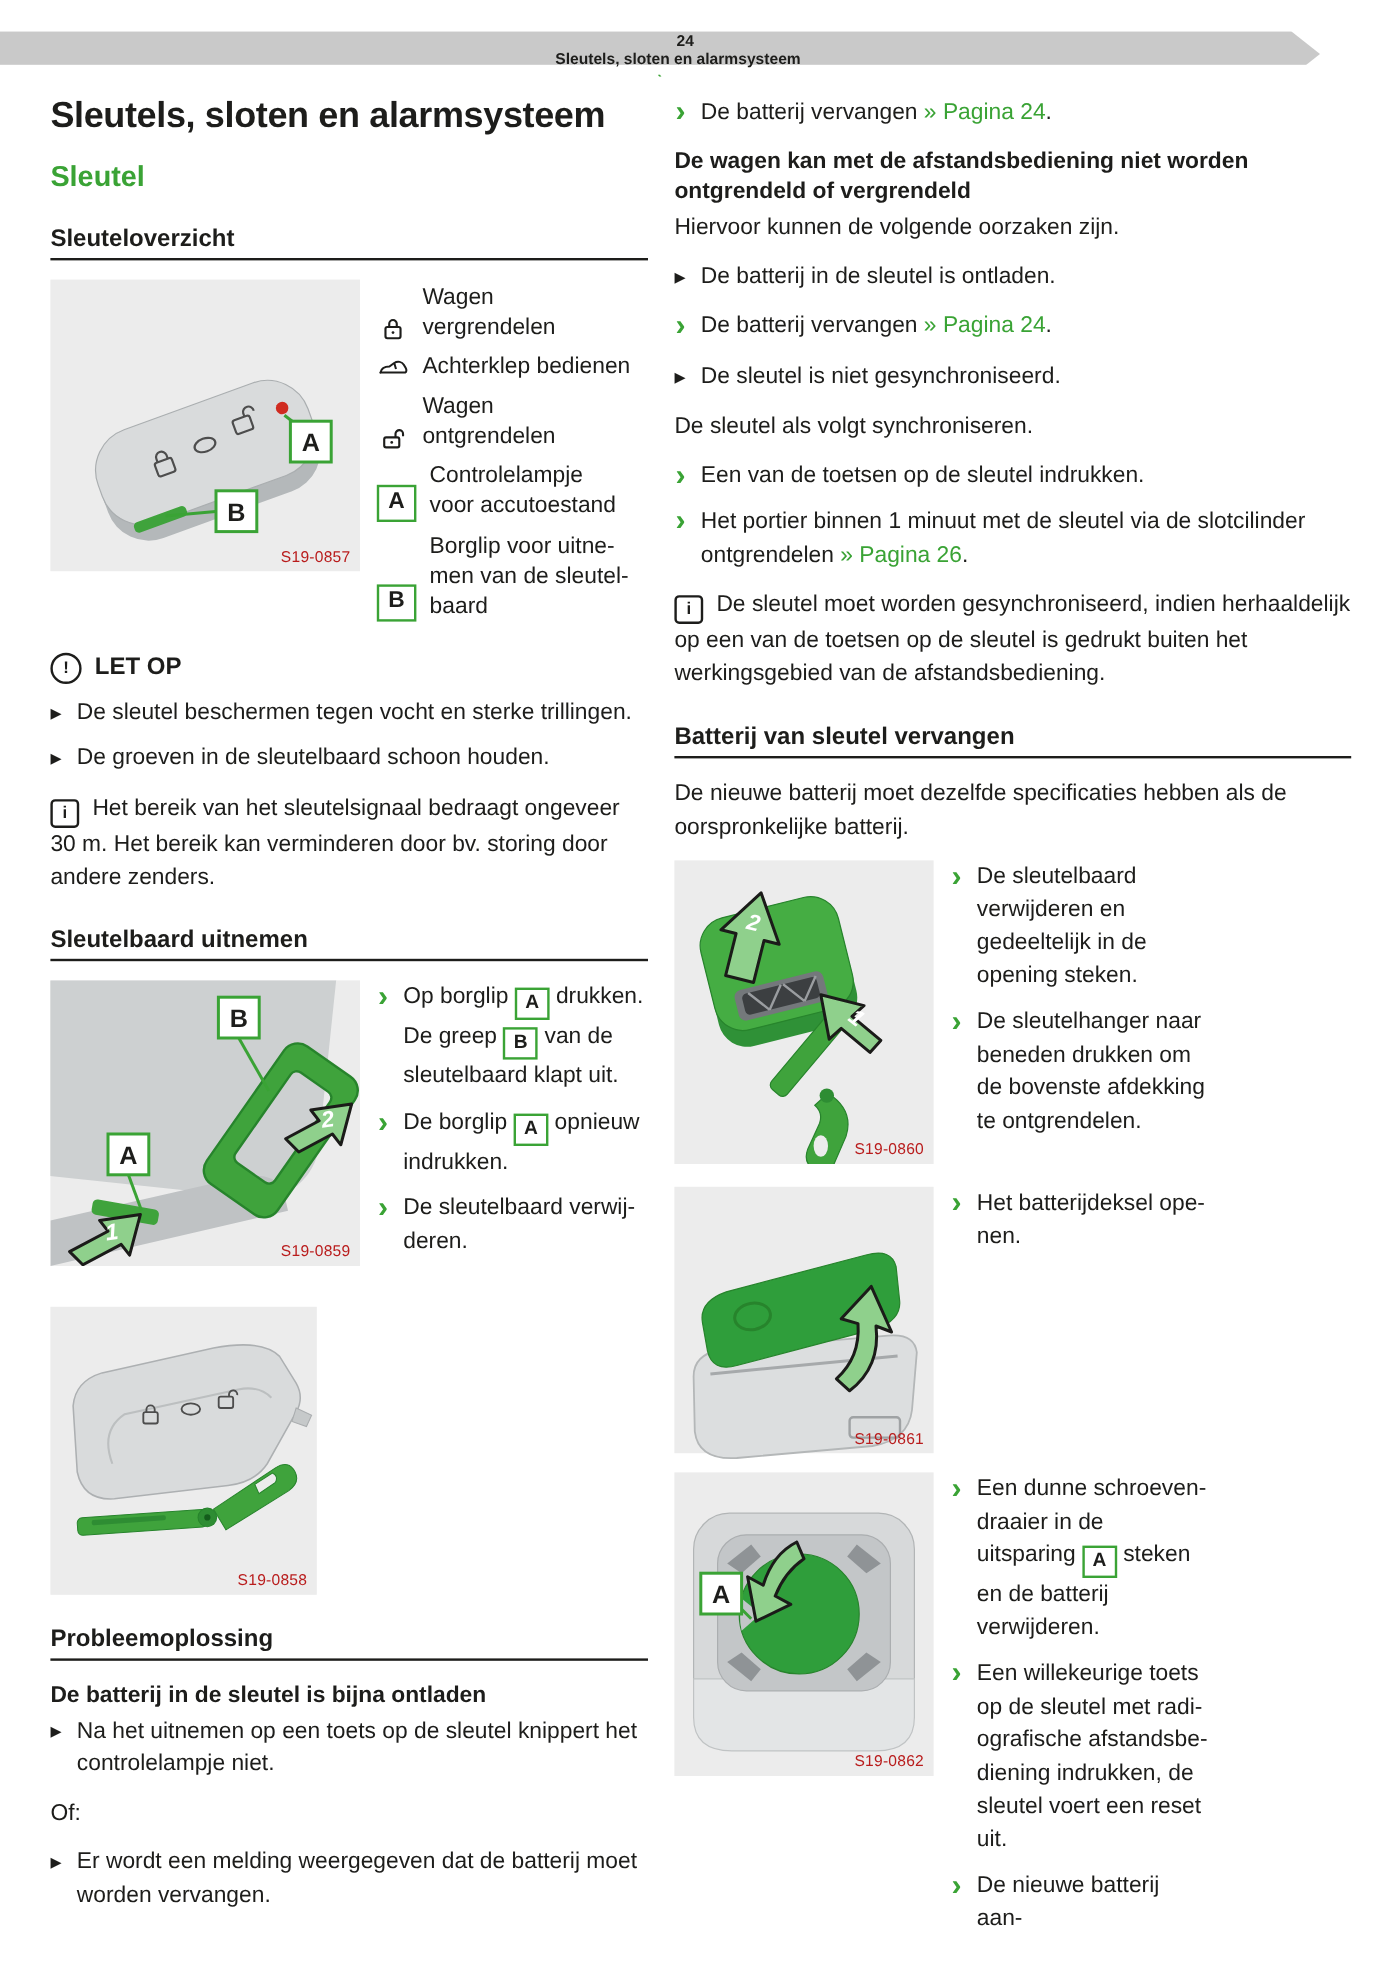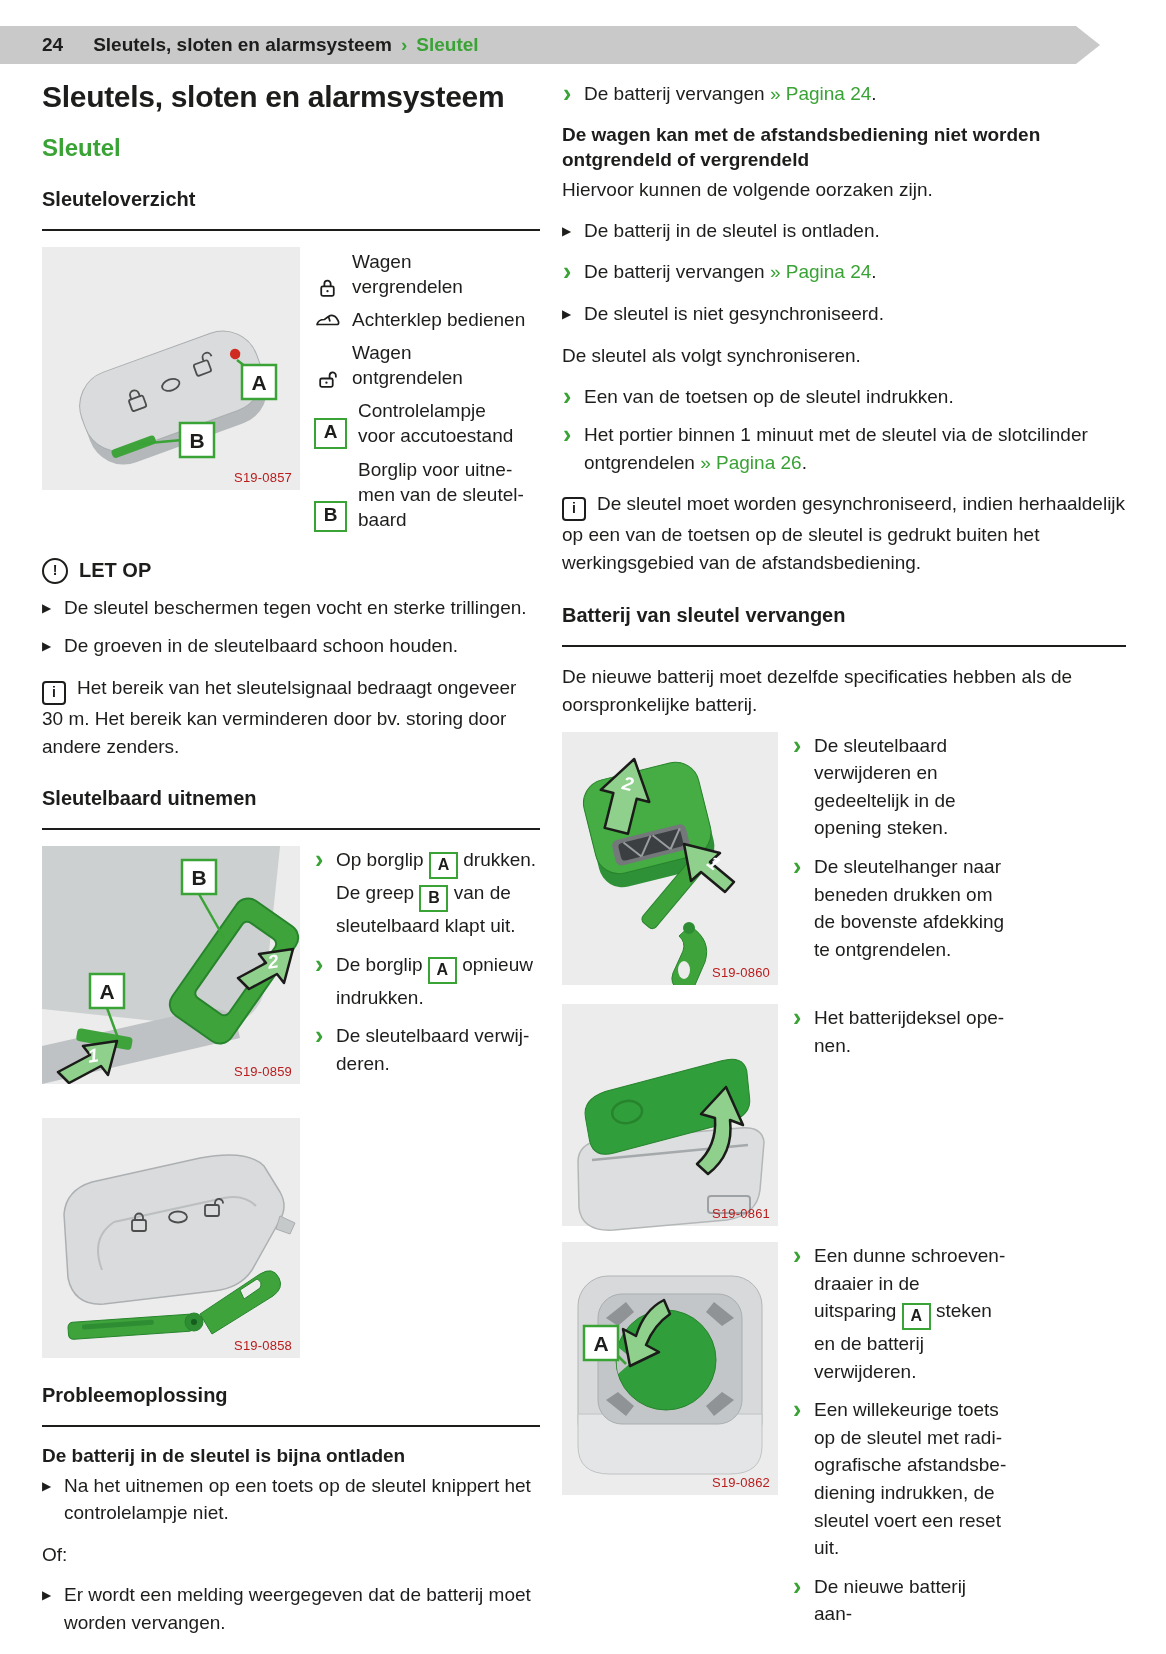--- a/index.html
+++ b/index.html
@@ -12,38 +12,38 @@
     --ink:#1d1d1b;
   }
   html,body{margin:0;padding:0;}
   body{
     width:1166px;height:1654px;position:relative;overflow:hidden;
     background:#fff;color:var(--ink);
     font-family:"Liberation Sans",sans-serif;
   }
   
   .pagebar{
-    position:absolute;top:26px;left:0;width:1100px;height:38px;
+    position:absolute;top:26px;left:0;width:1100px;height:28px;
     background:var(--header-bar);
     clip-path:polygon(0 0,1076px 0,1100px 19px,1076px 38px,0 38px);
     display:flex;align-items:center;
-    font-size:19px;font-weight:bold;
+    font-size:13px;font-weight:bold;flex-direction:column;
   }
   .pagebar .num{padding-left:42px;}
   .pagebar .chapter{margin-left:30px;}
   .pagebar .sep{color:var(--accent);margin:0 9px;}
   .pagebar .section{color:var(--accent);font-weight:bold;}
   
   .cols{position:absolute;top:80px;left:42px;width:1084px;display:flex;gap:22px;}
   .col-left{width:498px;flex:none;}
   .col-right{width:564px;flex:none;}
   h1{font-size:30px;margin:0 0 20px;letter-spacing:-0.3px;}
   h2{font-size:24px;color:var(--accent);margin:0 0 26px;}
   h3.sec{
-    font-size:20px;margin:26px 0 16px;padding-bottom:18px;
+    font-size:20px;margin:26px 0 16px;padding-bottom:4px;
     border-bottom:2px solid var(--ink);
   }
   h3.sec.first{margin-top:10px;}
   p{font-size:19px;line-height:1.48;margin:0 0 13px;}
   p.bold-sub{font-weight:bold;margin:4px 0 3px;line-height:1.35;}
   p.plain{margin:6px 0 12px;}
   
   ul.steps{list-style:none;margin:0 0 14px;padding:0;font-size:19px;line-height:1.45;}
   ul.steps li{position:relative;padding-left:22px;margin-bottom:11px;}
   ul.steps.chev>li::before{
@@ -55,21 +55,21 @@
     color:var(--ink);font-size:12px;
   }
   ul.w226{width:226px;flex:none;}
   ul.w215{width:215px;flex:none;}
   
   .fig-row{display:flex;gap:14px;margin:4px 0 16px;align-items:flex-start;}
   .fig{position:relative;background:var(--figure-bg);flex:none;}
   .fig svg{display:block;}
   .f1{width:258px;height:243px;}
   .f2{width:258px;height:238px;}
-  .f3{width:258px;height:240px;margin:2px 0 18px;}
+  .f3{width:222px;height:240px;margin:2px 0 18px;}
   .f4{width:216px;height:253px;}
   .f5{width:216px;height:222px;}
   .f6{width:216px;height:253px;}
   .caption{
     position:absolute;right:8px;bottom:5px;
     font-size:13px;color:#b91c1c;letter-spacing:0.2px;
   }
   
   .legend{width:212px;flex:none;padding-top:2px;}
   .legend-row{display:flex;gap:11px;margin-bottom:8px;font-size:19px;line-height:1.32;align-items:flex-end;}

